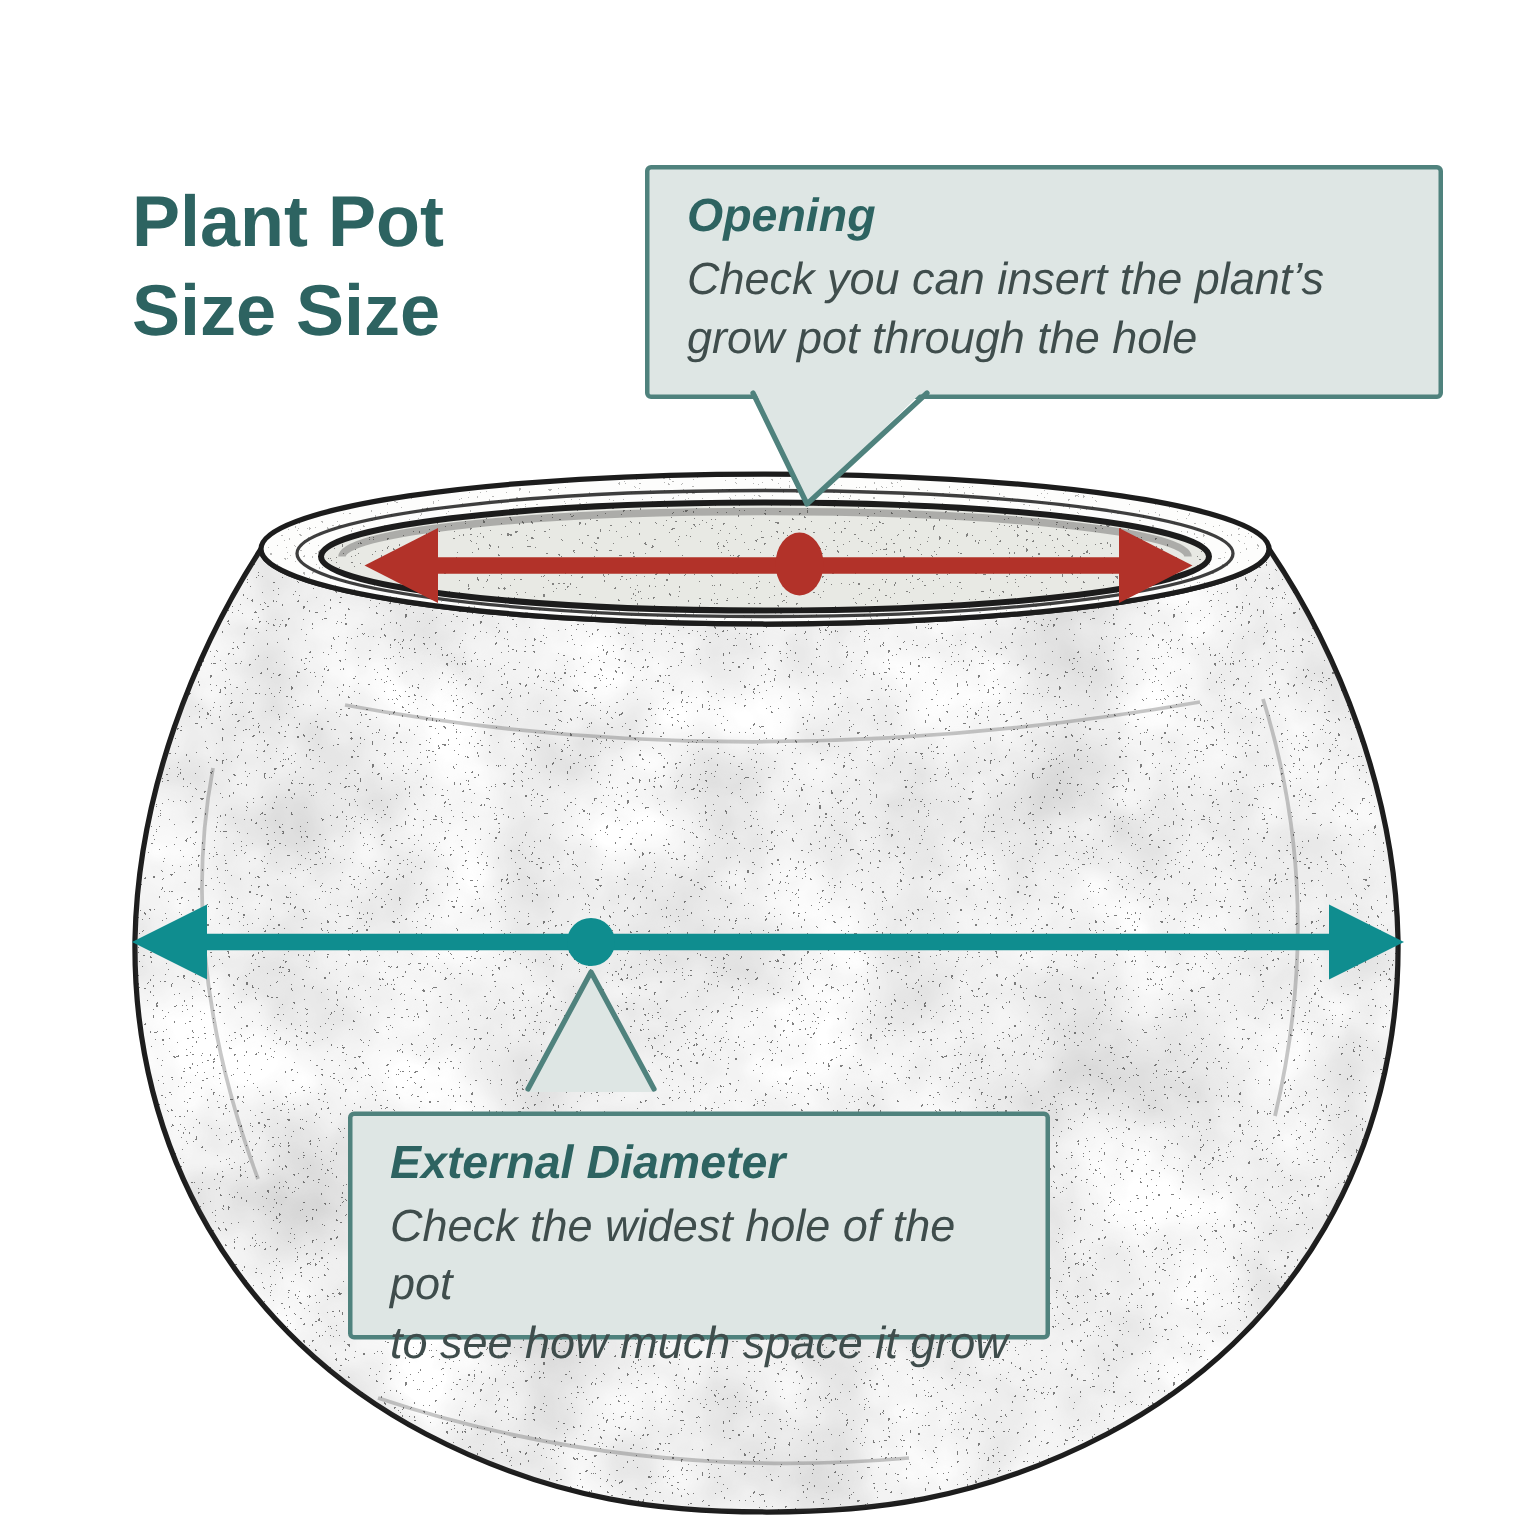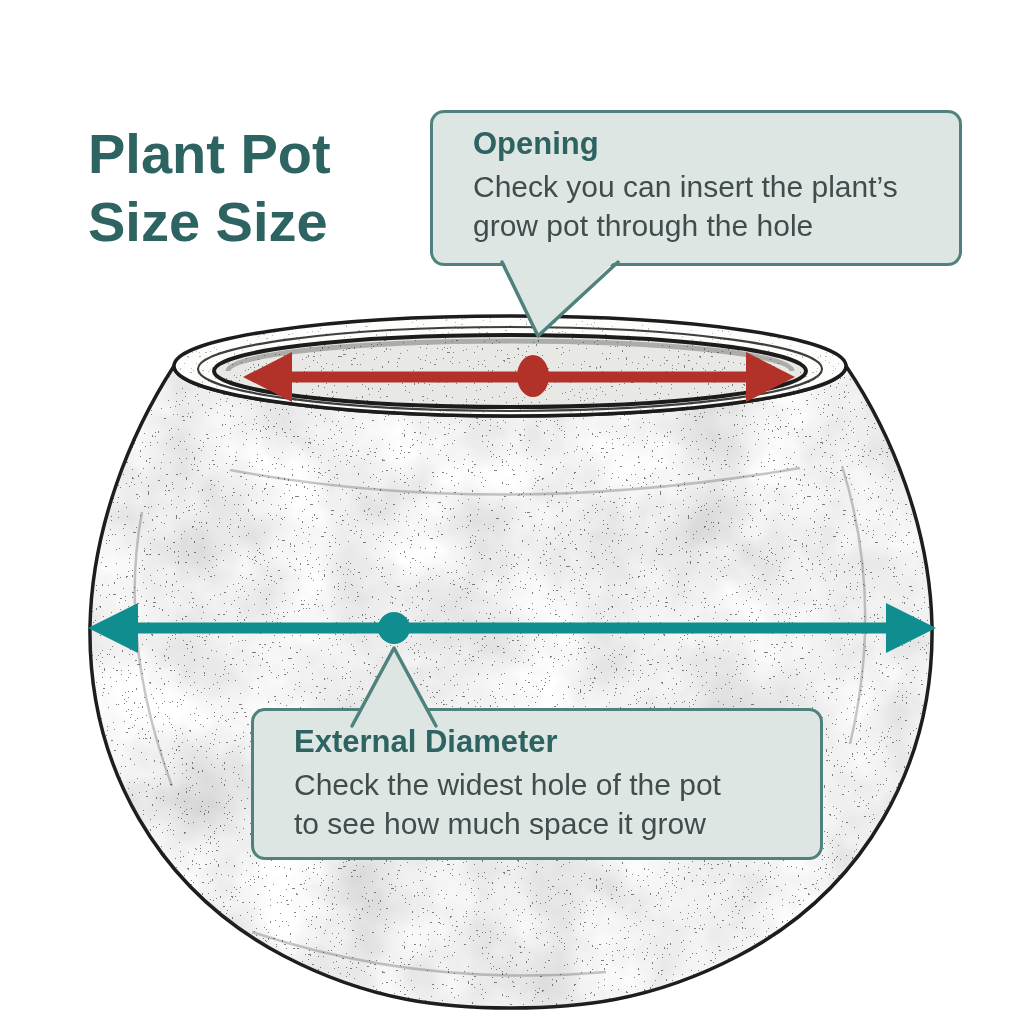--- a/index.html
+++ b/index.html
@@ -1,27 +1,27 @@
 <!DOCTYPE html>
 <html style="--background: #ffffff; --title-text: #2d6361; --heading-text: #2d6361; --body-text: #3f4d4c; --callout-fill: #dee6e4; --callout-border: #4f827d; --opening-accent: #b23229; --external-accent: #0f8d8f; --sketch-ink: #1c1c1c;"><head>
 <meta charset="utf-8">
 <style>
   html,body{margin:0;padding:0;background:#ffffff;}
   body{width:1024px;height:1024px;overflow:hidden;font-family:"Liberation Sans",sans-serif;}
   .canvas{position:relative;width:1024px;height:1024px;background:var(--background,#ffffff);overflow:hidden;}
   .scene{position:absolute;left:0;top:0;width:1024px;height:1024px;z-index:1;}
   .title{position:absolute;left:88px;top:120px;z-index:2;margin:0;
-         font-size:56px;line-height:1.22;font-weight:700;color:var(--title-text,#2d6361);}
+         font-size:48px;line-height:1.22;font-weight:700;color:var(--title-text,#2d6361);}
   .title span{display:block;}
   .callout{position:absolute;box-sizing:border-box;z-index:4;
            background:var(--callout-fill,#dee6e4);
            border:3px solid var(--callout-border,#4f827d);
-           border-radius:14px;padding:13px 22px 12px 40px;}
+           border-radius:4px;padding:13px 22px 12px 25px;font-style:italic;}
   .callout-top{left:430px;top:110px;width:532px;height:156px;}
-  .callout-bottom{left:232px;top:708px;width:572px;height:152px;margin-left:19px;}
+  .callout-bottom{left:232px;top:741px;width:468px;height:152px;}
   .callout-title{font-size:31px;font-weight:700;color:var(--heading-text,#2d6361);margin-bottom:5px;}
   .callout-body{font-size:30px;font-weight:500;color:var(--body-text,#3f4d4c);line-height:1.3;}
   .callout-body .line{display:block;}
   .pointer{position:absolute;z-index:5;overflow:visible;}
   .pointer-top{left:488px;top:258px;}
   .pointer-bottom{left:336px;top:644px;}
   .pointer polygon{fill:var(--callout-fill,#dee6e4);}
   .pointer path{fill:none;stroke:var(--callout-border,#4f827d);stroke-width:3.5;
                 stroke-linecap:round;stroke-linejoin:round;}
   .ink{stroke:var(--sketch-ink,#1c1c1c);}

